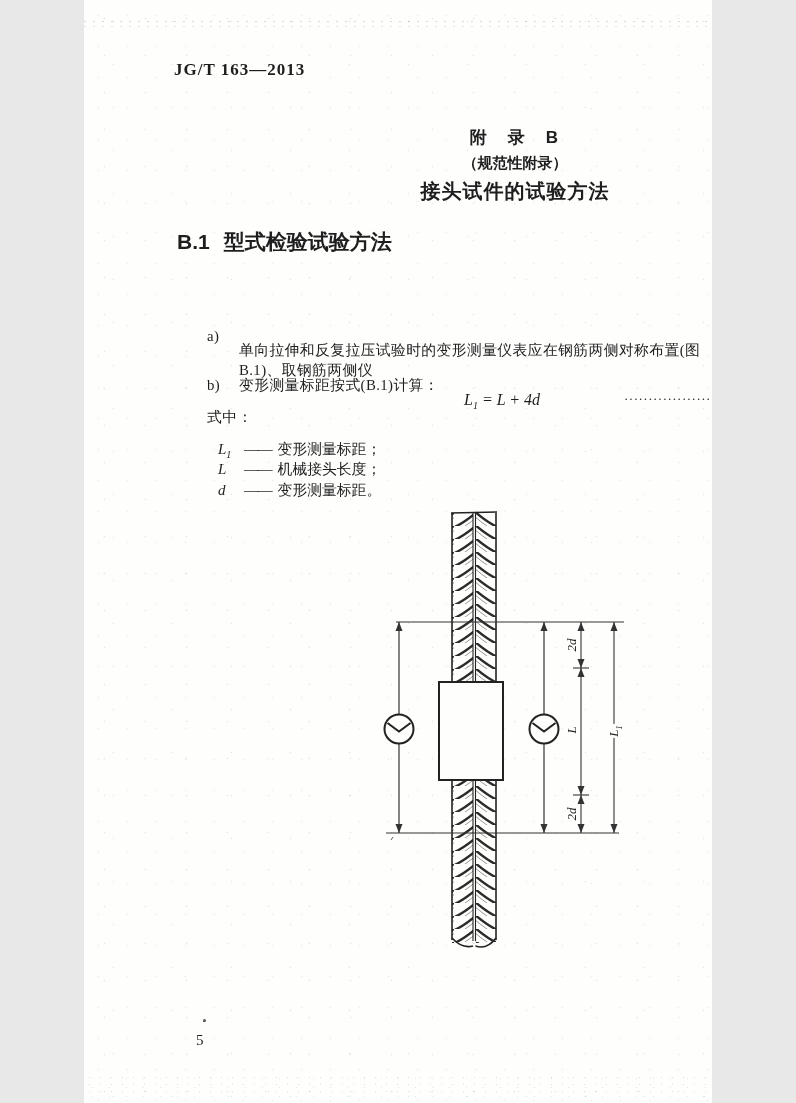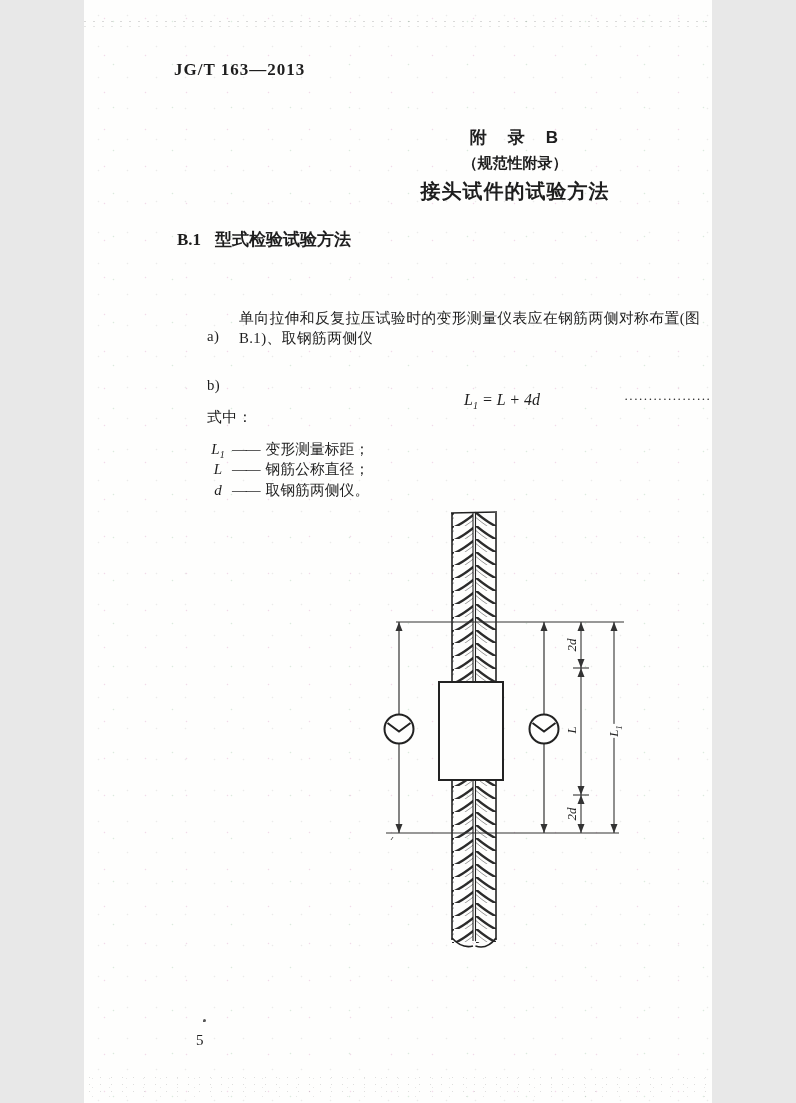--- a/index.html
+++ b/index.html
@@ -24,33 +24,33 @@
     background-image:
       radial-gradient(circle, rgba(90,90,90,.35) 0.6px, transparent 1px),
       radial-gradient(circle, rgba(90,90,90,.25) 0.6px, transparent 1px);
     background-size:11px 7px, 17px 9px;}
   .header{left:90px;top:60px;font-weight:bold;font-size:17px;letter-spacing:1px;}
   .title-block{left:90px;width:682px;text-align:center;
     font-family:"Liberation Sans", sans-serif;font-weight:bold;}
   .t1{top:126px;font-size:17px;letter-spacing:2px;}
   .t2{top:154px;font-size:15px;}
   .t3{top:178px;font-size:20px;letter-spacing:1px;}
-  .sec-head{left:93px;font-family:Liberation Serif, serif;font-weight:bold;font-size:17px;}
+  .sec-head{left:93px;font-family:Liberation Sans, sans-serif;font-weight:bold;font-size:21px;}
   .sec-num{margin-right:14px;}
   .body-txt{font-size:14.8px;letter-spacing:0.4px;line-height:20px;}
   .indent1{left:123px;}
   .li-label{left:123px;}
   .li-text{left:155px;}
   .formula-var i, .formula-rhs, .sym i, .dim-label{font-family:"Liberation Serif", serif;font-style:italic;}
   .formula-expr{left:380px;top:391px;font-size:16px;}
   .formula-expr sub, .sym sub{font-size:10px;font-style:italic;}
   .formula-dots{left:540px;top:391px;width:146px;overflow:hidden;white-space:nowrap;
     font-size:13px;letter-spacing:0.5px;color:#2a2a2a;}
   .formula-ref{left:687px;top:392px;font-size:15px;}
-  .def-row{left:122px;font-size:14.8px;text-align:center;}
+  .def-row{left:134px;font-size:14.8px;}
   .def-row .sym{display:inline-block;min-width:24px;font-size:15px;}
   .def-row .dash{margin:0 6px 0 2px;letter-spacing:-1px;}
   .caption{left:105px;width:640px;top:972px;text-align:center;
     font-family:"Liberation Sans", sans-serif;font-weight:bold;font-size:15px;letter-spacing:0.5px;}
   .pagenum{left:112px;top:1032px;font-size:15px;letter-spacing:1px;}
   .speck{left:119px;top:1019px;width:3px;height:3px;background:#555;border-radius:50% 50% 50% 0;}
   .diagram{left:260px;top:500px;width:300px;height:460px;}
   .dim-label{font-size:13px;color:#222;background:#fefefd;padding:0 1px;
     transform:translate(-50%,-50%) rotate(-90deg);white-space:nowrap;}
   .dim-label sub{font-size:9px;}
@@ -70,41 +70,42 @@
   <div class="abs title-block t1">附　录　B</div>
   <div class="abs title-block t2">（规范性附录）</div>
   <div class="abs title-block t3">接头试件的试验方法</div>
 
   <div class="abs sec-head" style="top:228px;">
     <span class="sec-num">B.1</span><span>型式检验试验方法</span>
   </div>
 
 
   <div class="abs body-txt li-label" style="top:326px;">a)</div>
-  <div class="abs body-txt li-text" style="top:308px;">单向拉伸和反复拉压试验时的变形测量仪表应在钢筋两侧对称布置(图 B.1)、取钢筋两侧仪</div>
+  <div class="abs body-txt li-text" style="top:340px;">单向拉伸和反复拉压试验时的变形测量仪表应在钢筋两侧对称布置(图 B.1)、取钢筋两侧仪</div>
 
   <div class="abs body-txt li-label" style="top:375px;">b)</div>
+  <div class="abs body-txt li-text" style="top:375px;">变形测量标距按式(B.1)计算：</div>
 
   <div class="abs formula-expr formula-var">
     <i>L</i><sub>1</sub>
     <span class="formula-rhs">= L + 4d</span>
   </div>
   <div class="abs formula-dots">············································</div>
   <div class="abs formula-ref">（ B.1 ）</div>
 
   <div class="abs body-txt indent1" style="top:407px;">式中：</div>
 
   <div class="abs def-row" style="top:440px;">
     <span class="sym"><i>L</i><sub>1</sub></span><span class="dash">——</span><span>变形测量标距；</span>
   </div>
   <div class="abs def-row" style="top:460px;">
-    <span class="sym"><i>L</i><sub></sub></span><span class="dash">——</span><span>钢筋公称直径；</span>
+    <span class="sym"><i>L</i><sub></sub></span><span class="dash">——</span><span>机械接头长度；</span>
   </div>
   <div class="abs def-row" style="top:481px;">
-    <span class="sym"><i>d</i><sub></sub></span><span class="dash">——</span><span>取钢筋两侧仪。</span>
+    <span class="sym"><i>d</i><sub></sub></span><span class="dash">——</span><span>变形测量标距。</span>
   </div>
 
   <svg class="abs diagram" viewBox="0 0 300 460">
     <defs>
       <pattern id="ribL" width="22" height="13" patternUnits="userSpaceOnUse">
         <path d="M-2,15 Q9,11 24,-2" stroke="#2b2b2b" stroke-width="2.4" fill="none"></path>
         <path d="M-2,20 Q9,16 24,3" stroke="#2b2b2b" stroke-width="0.8" fill="none" opacity="0.6"></path>
       </pattern>
       <pattern id="ribR" width="22" height="13" patternUnits="userSpaceOnUse">
         <path d="M-2,-2 Q13,11 24,15" stroke="#2b2b2b" stroke-width="2.4" fill="none"></path>

